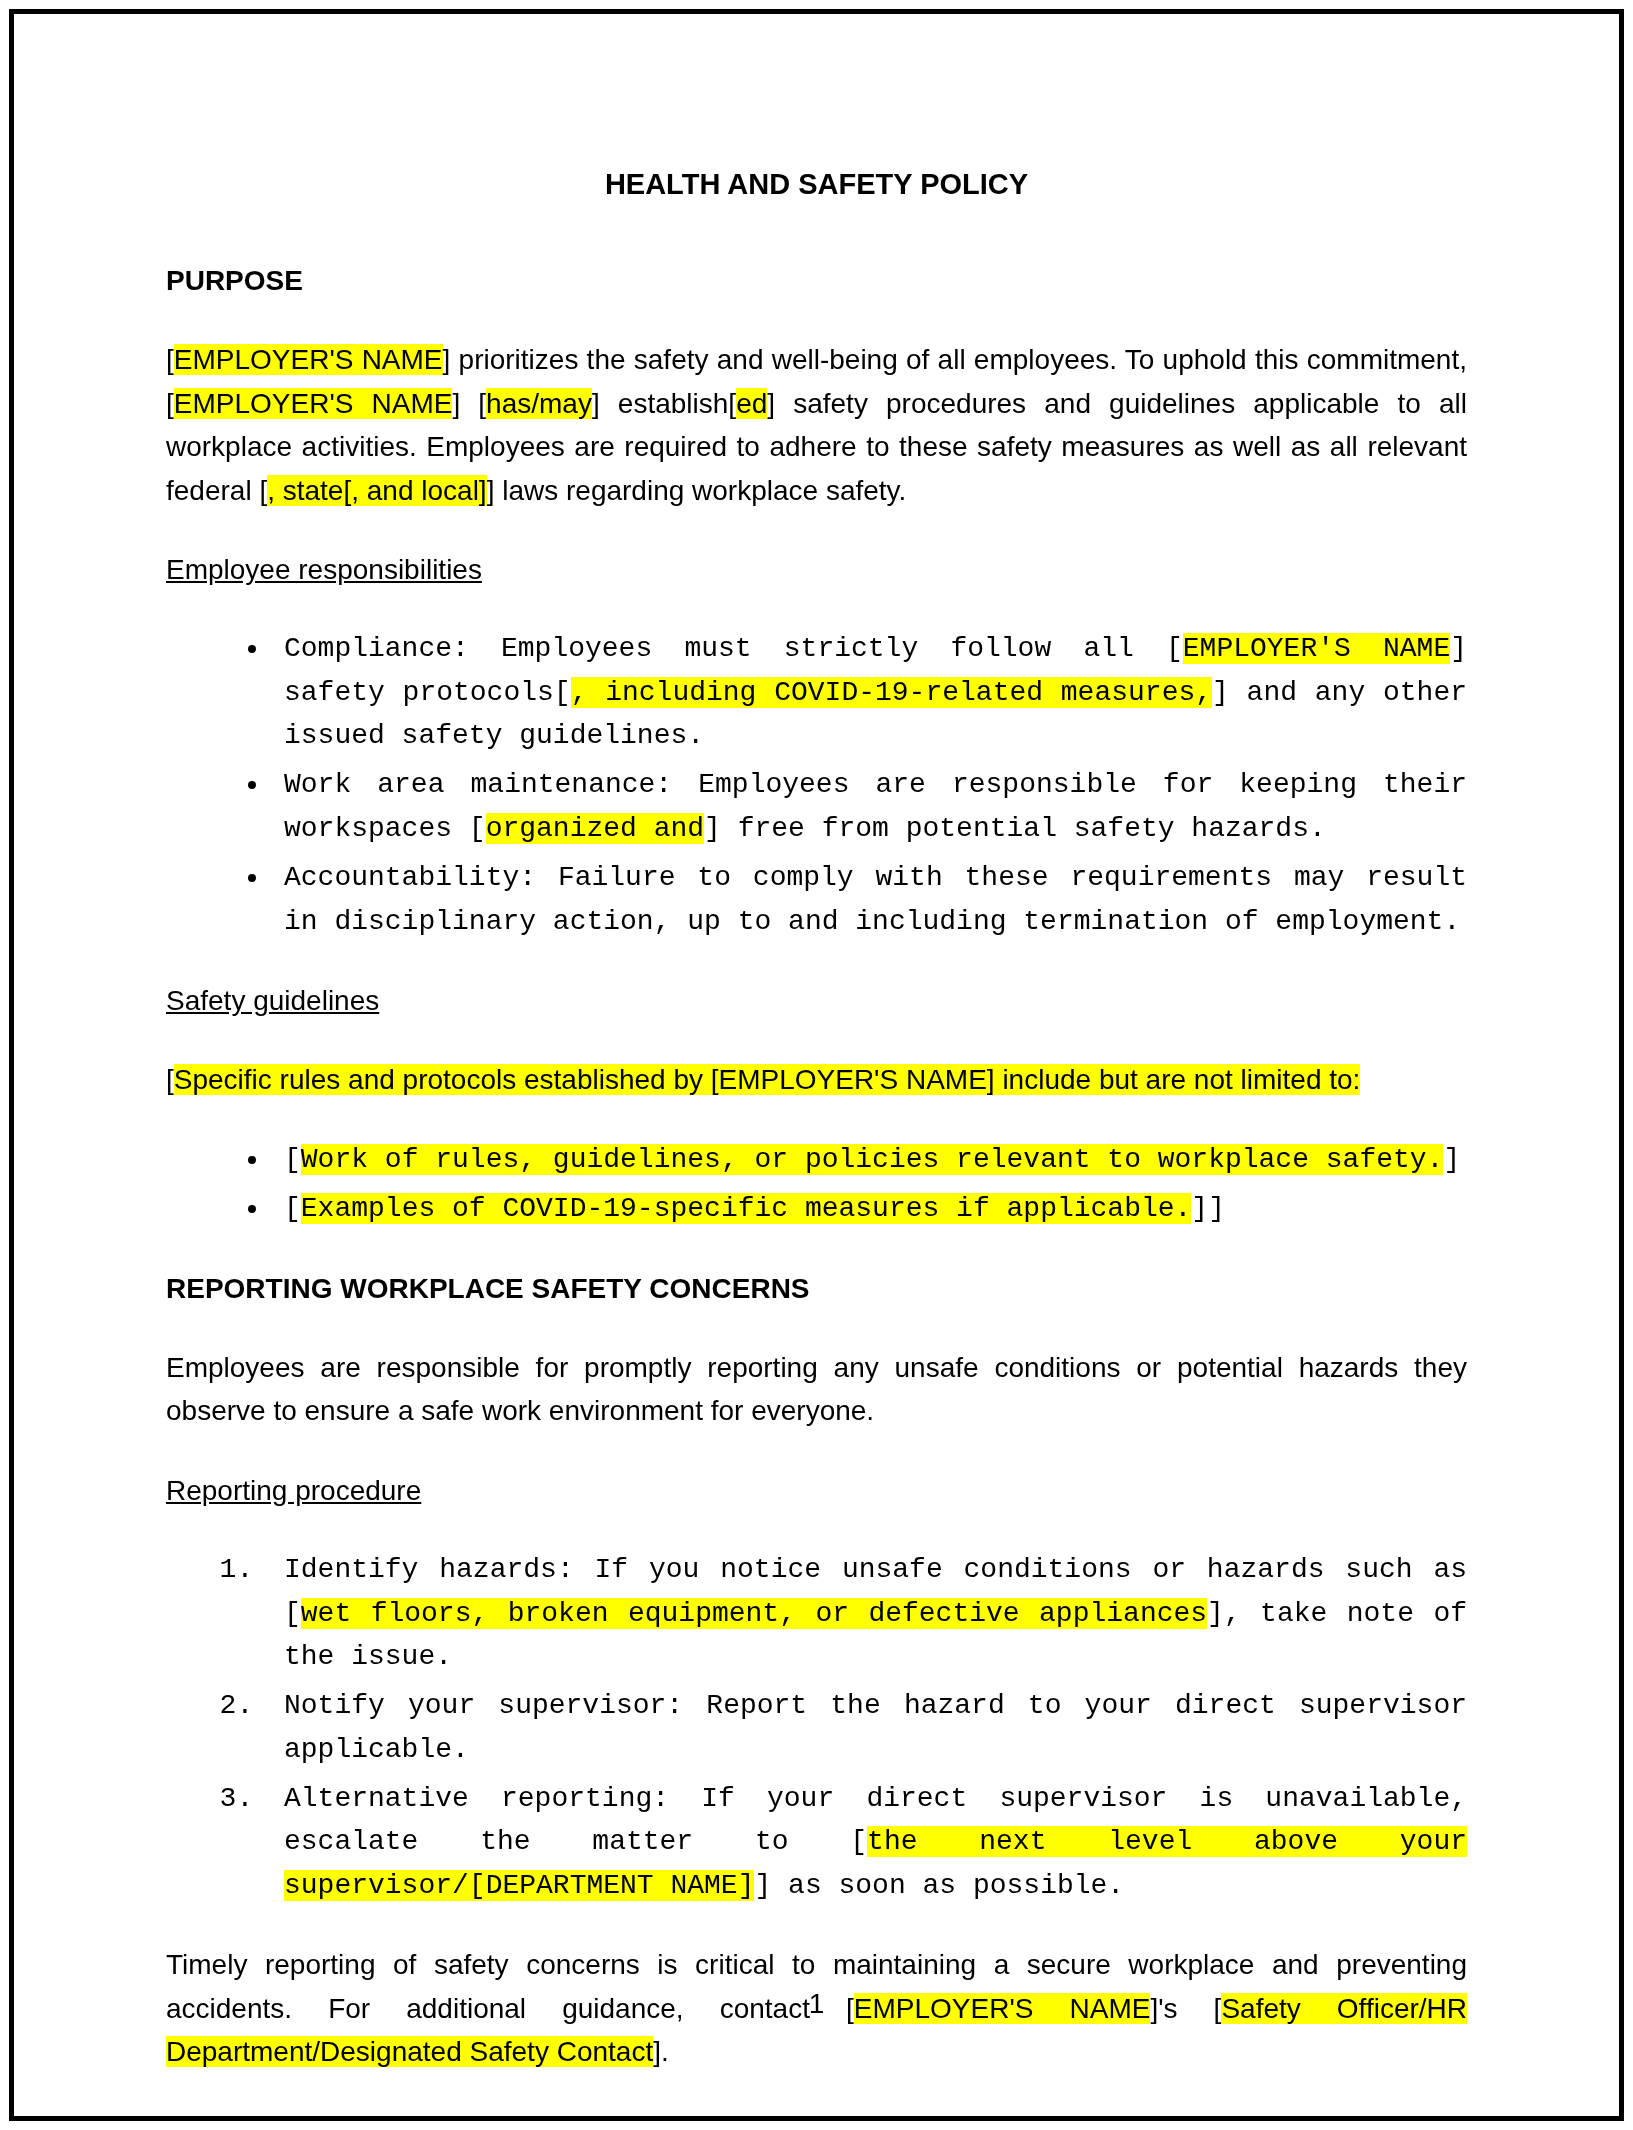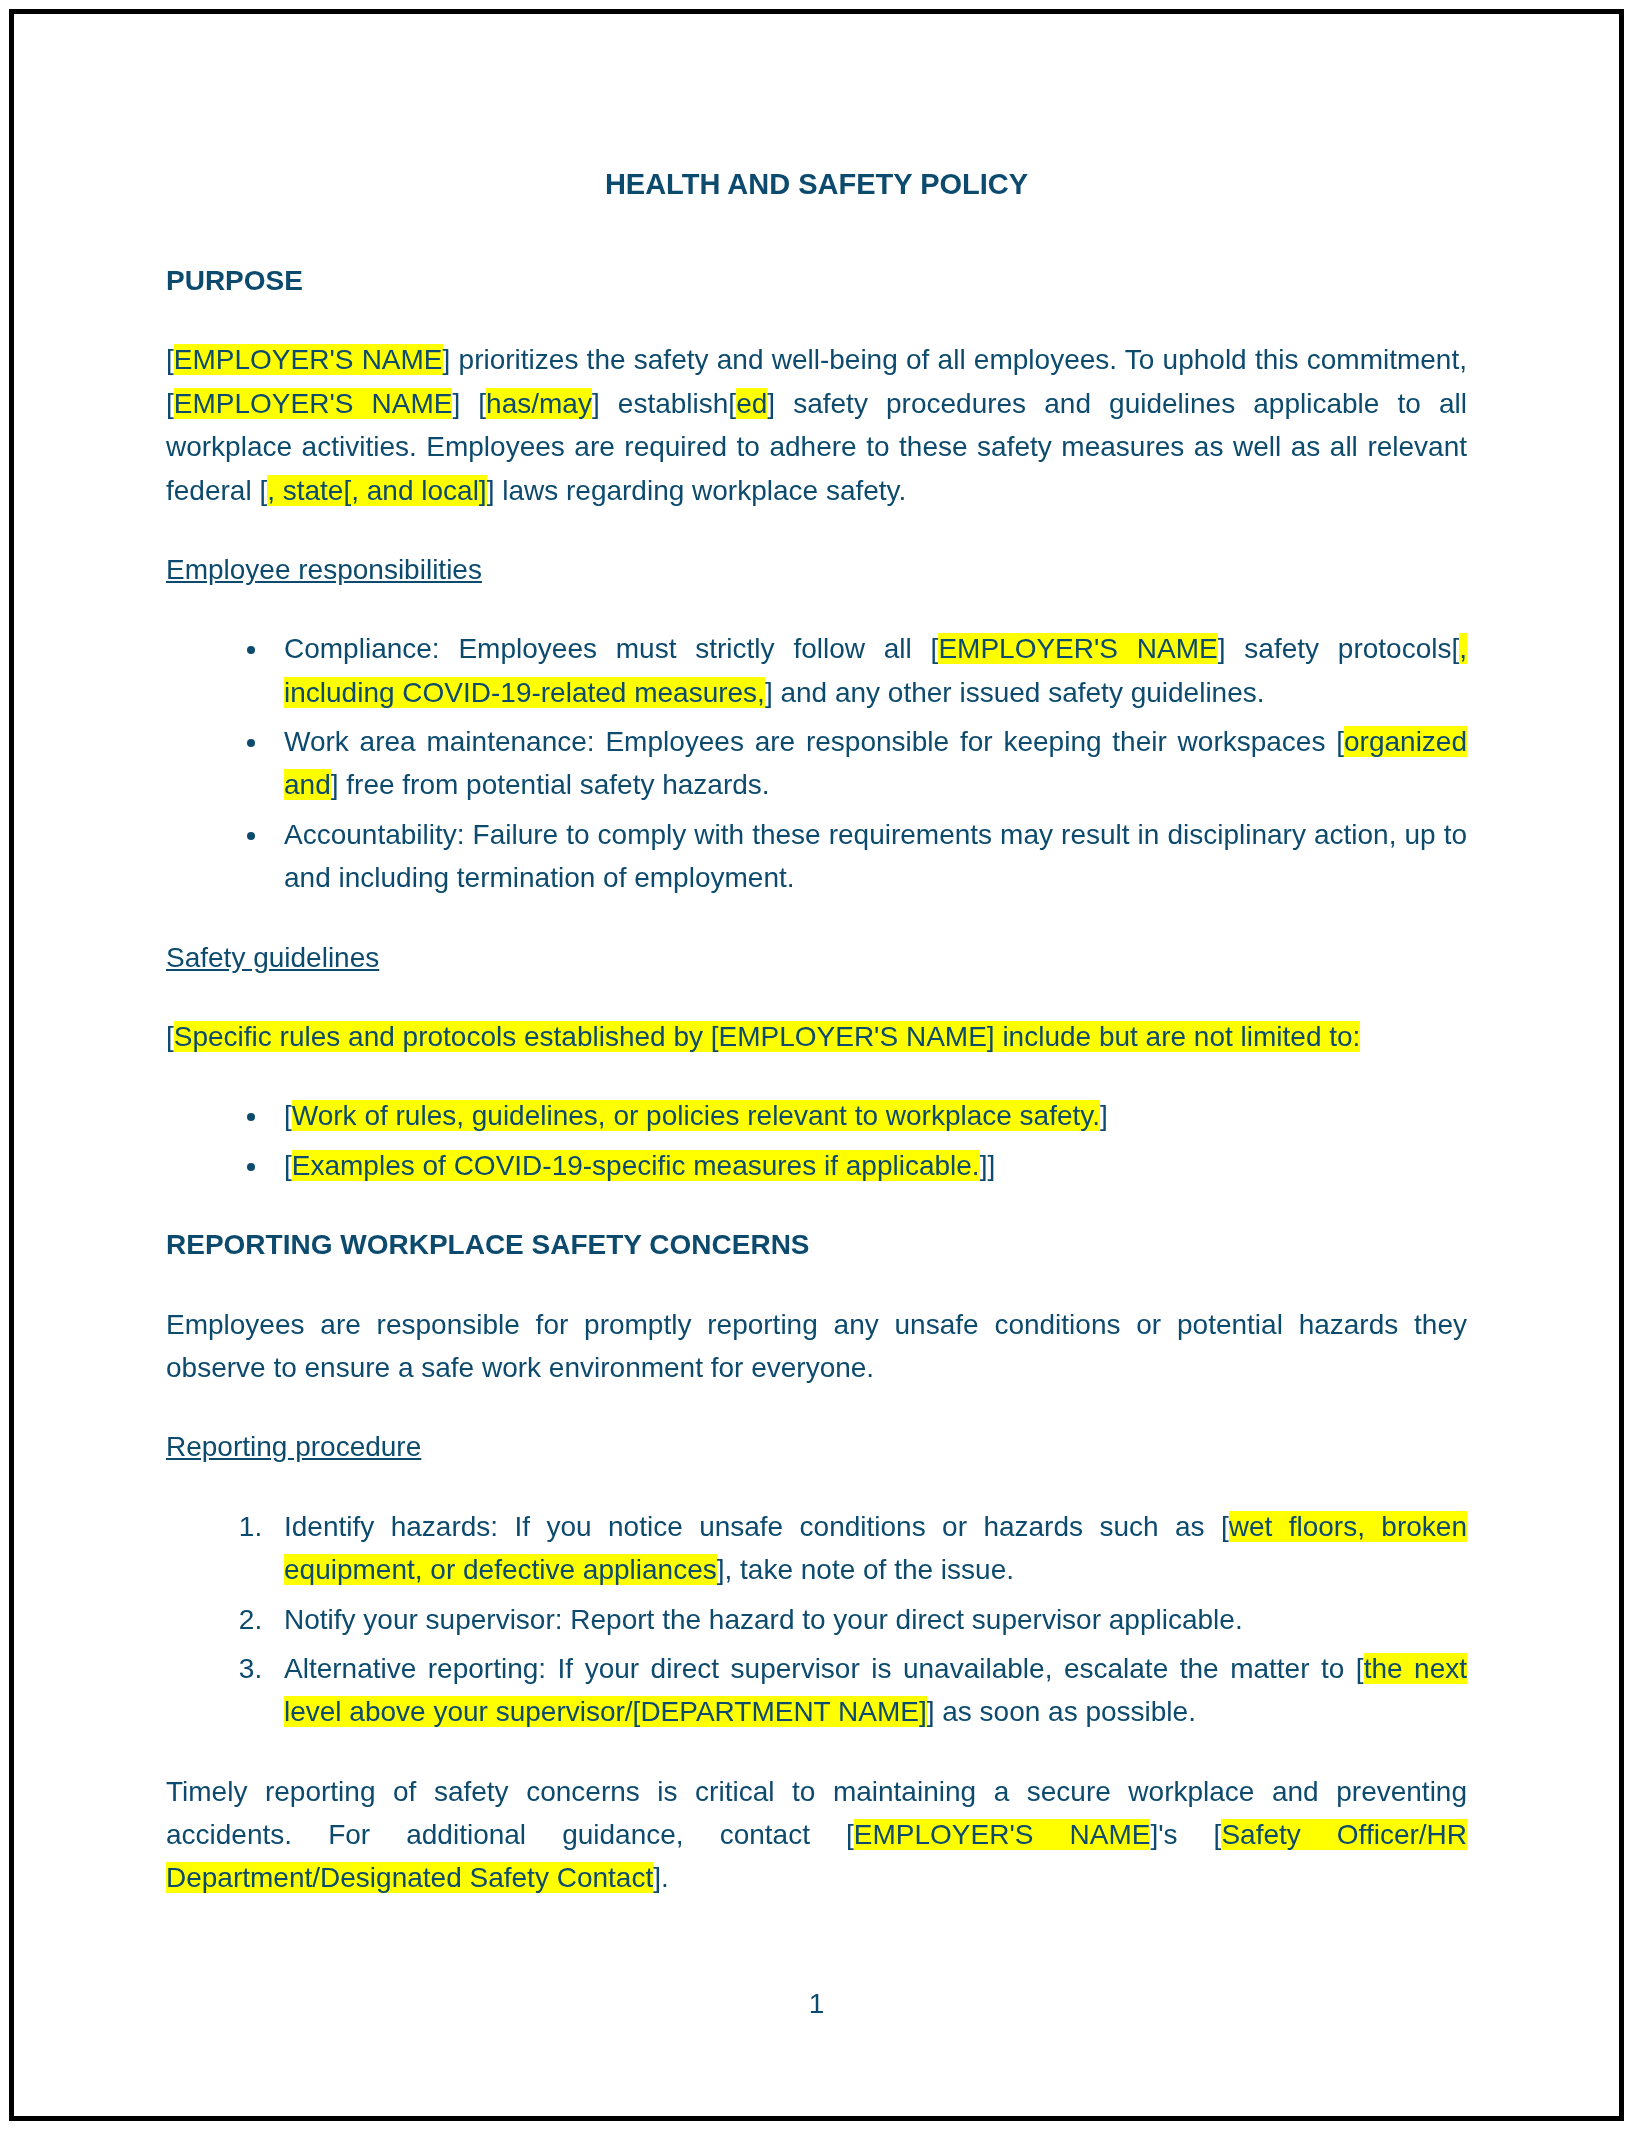--- a/index.html
+++ b/index.html
@@ -16,21 +16,21 @@
   }
   .page-frame {
     width: 100%;
     height: 100%;
     box-sizing: border-box;
     border: 5px solid #000000;
     background: #ffffff;
     position: relative;
     overflow: hidden;
     font-family: "Liberation Sans", sans-serif;
-    color: #0c4a6e;
+    color: #000000;
   }
   .content {
     padding: 148px 152px 0 152px;
     font-size: 28px;
     line-height: 1.55;
   }
   .doc-title {
     text-align: center;
     font-weight: bold;
     font-size: 29px;
@@ -42,20 +42,21 @@
   .doc-heading.bold { font-weight: bold; }
   .doc-heading.underline { text-decoration: underline; }
   .doc-paragraph {
     margin: 0 0 36px 0;
     text-align: justify;
   }
   .doc-list {
     margin: 0 0 36px 0;
     padding-left: 104px;
     text-align: justify;
+    font-family: Liberation Mono, monospace;
   }
   .doc-list li {
     padding-left: 14px;
     margin-bottom: 6px;
   }
   ul.doc-list { list-style-type: disc; }
   ol.doc-list { list-style-type: decimal; }
   .hl {
     background: var(--hl, #ffff00);
   }

